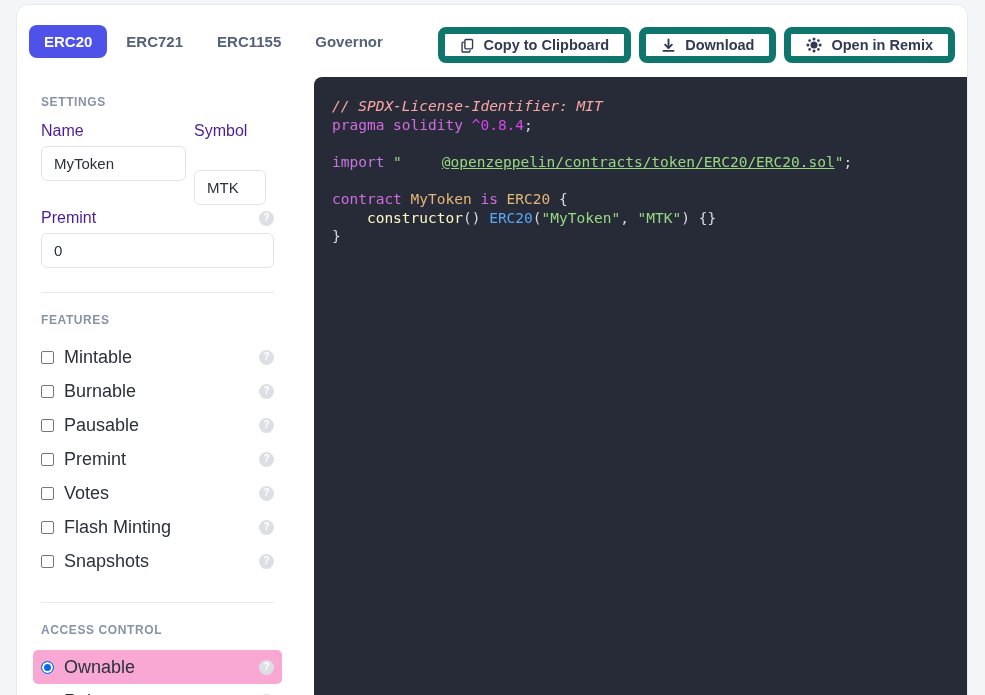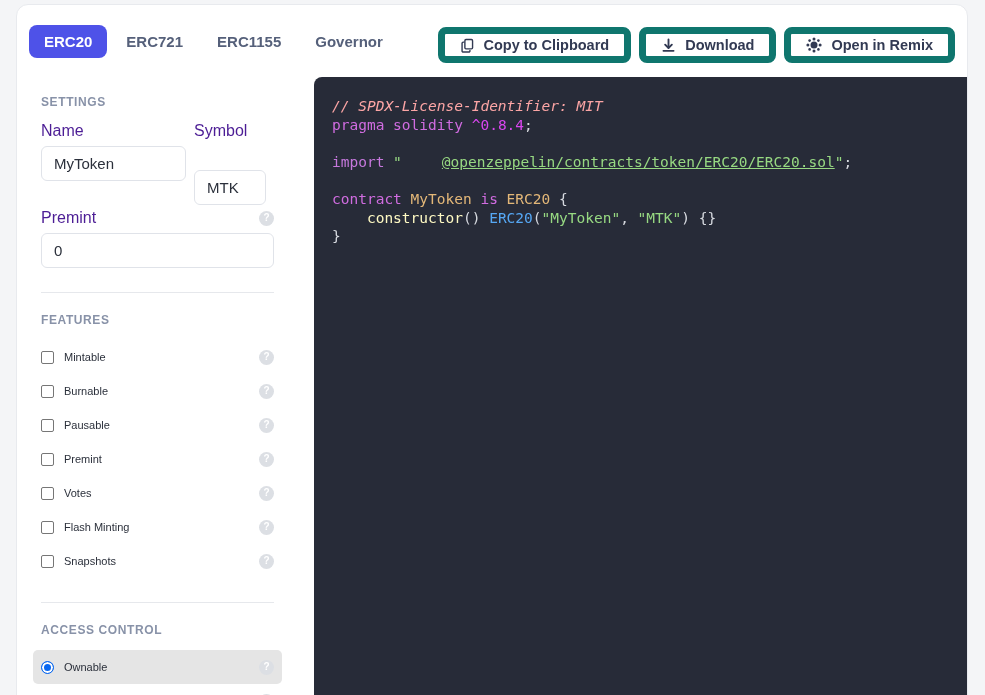--- a/index.html
+++ b/index.html
@@ -167,23 +167,23 @@
   .opt-row {
     display: flex;
     align-items: center;
     height: 34px;
     padding: 0 8px 0 0;
     margin: 0 -8px;
     padding-left: 8px;
     border-radius: 5px;
     cursor: pointer;
   }
-  .opt-row.selected { background: #e5e5e5; }
+  .opt-row.selected { background: #f9a8d4; }
   .opt-label {
-    font-size: 11px;
+    font-size: 18px;
     color: #2b303b;
     margin-left: 10px;
     flex: 1;
   }
 
   .cbox {
     width: 13px; height: 13px;
     border: 1px solid #767676;
     border-radius: 2px;
     background: #fff;

